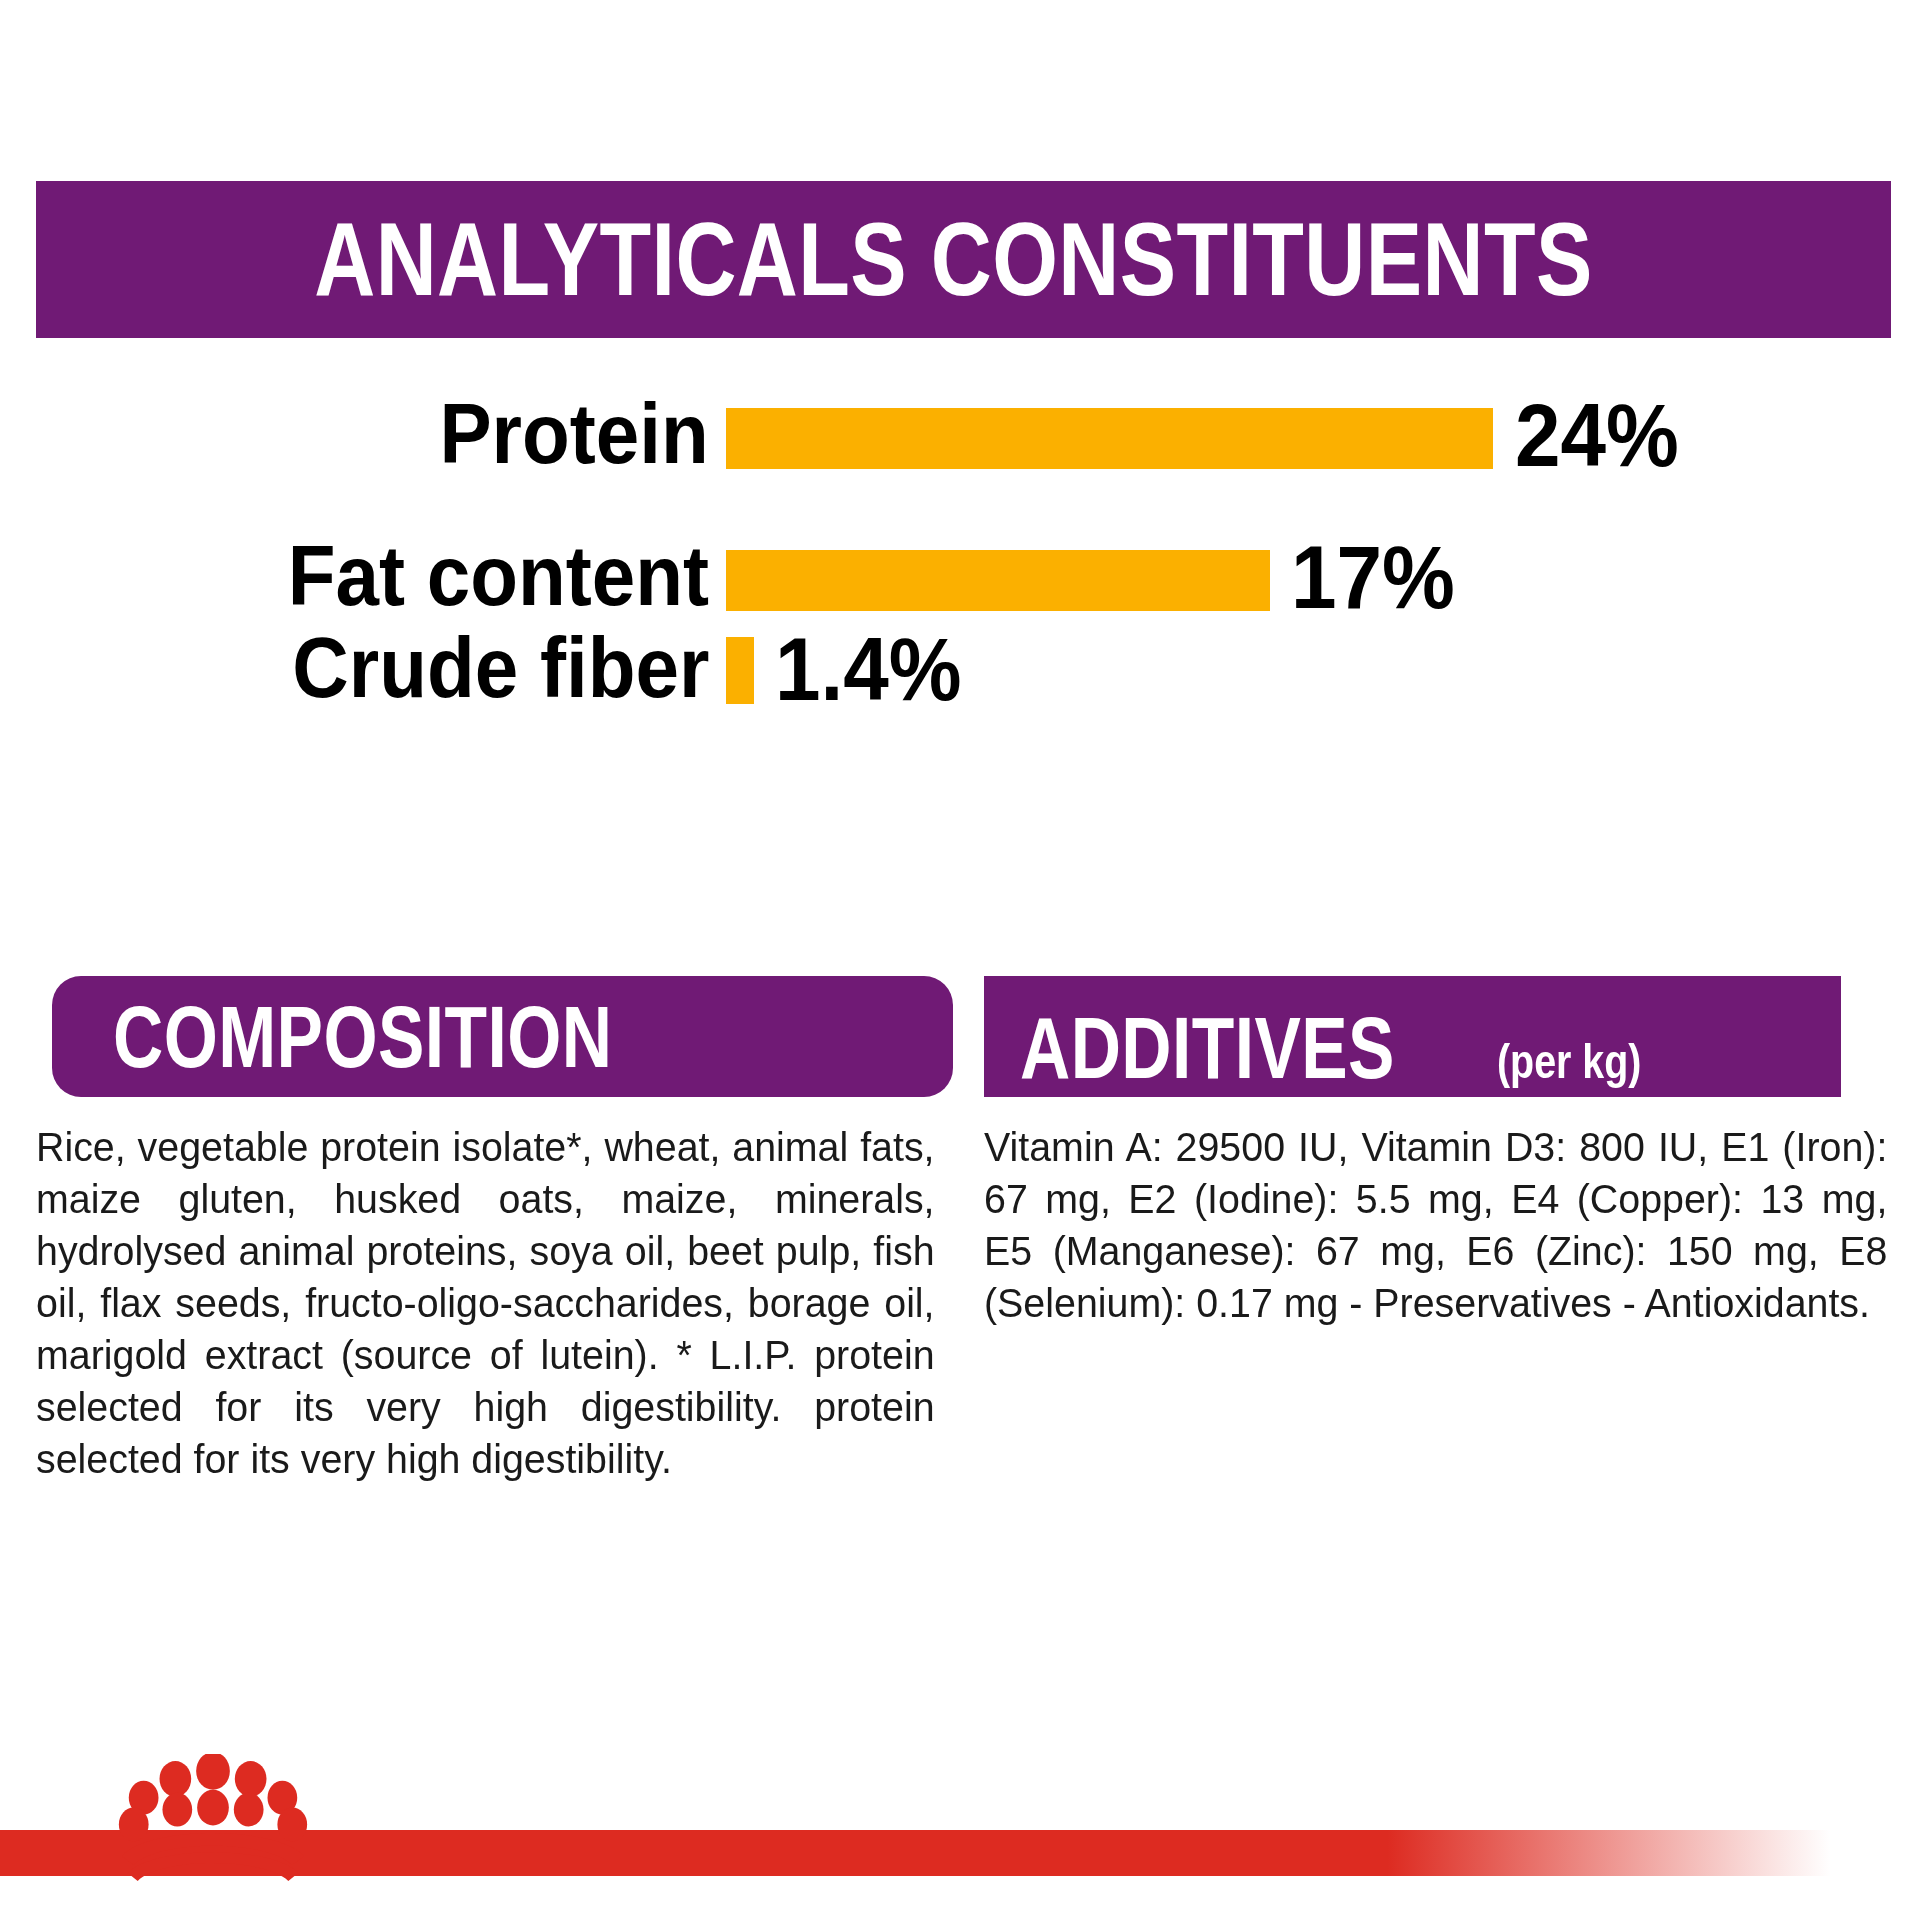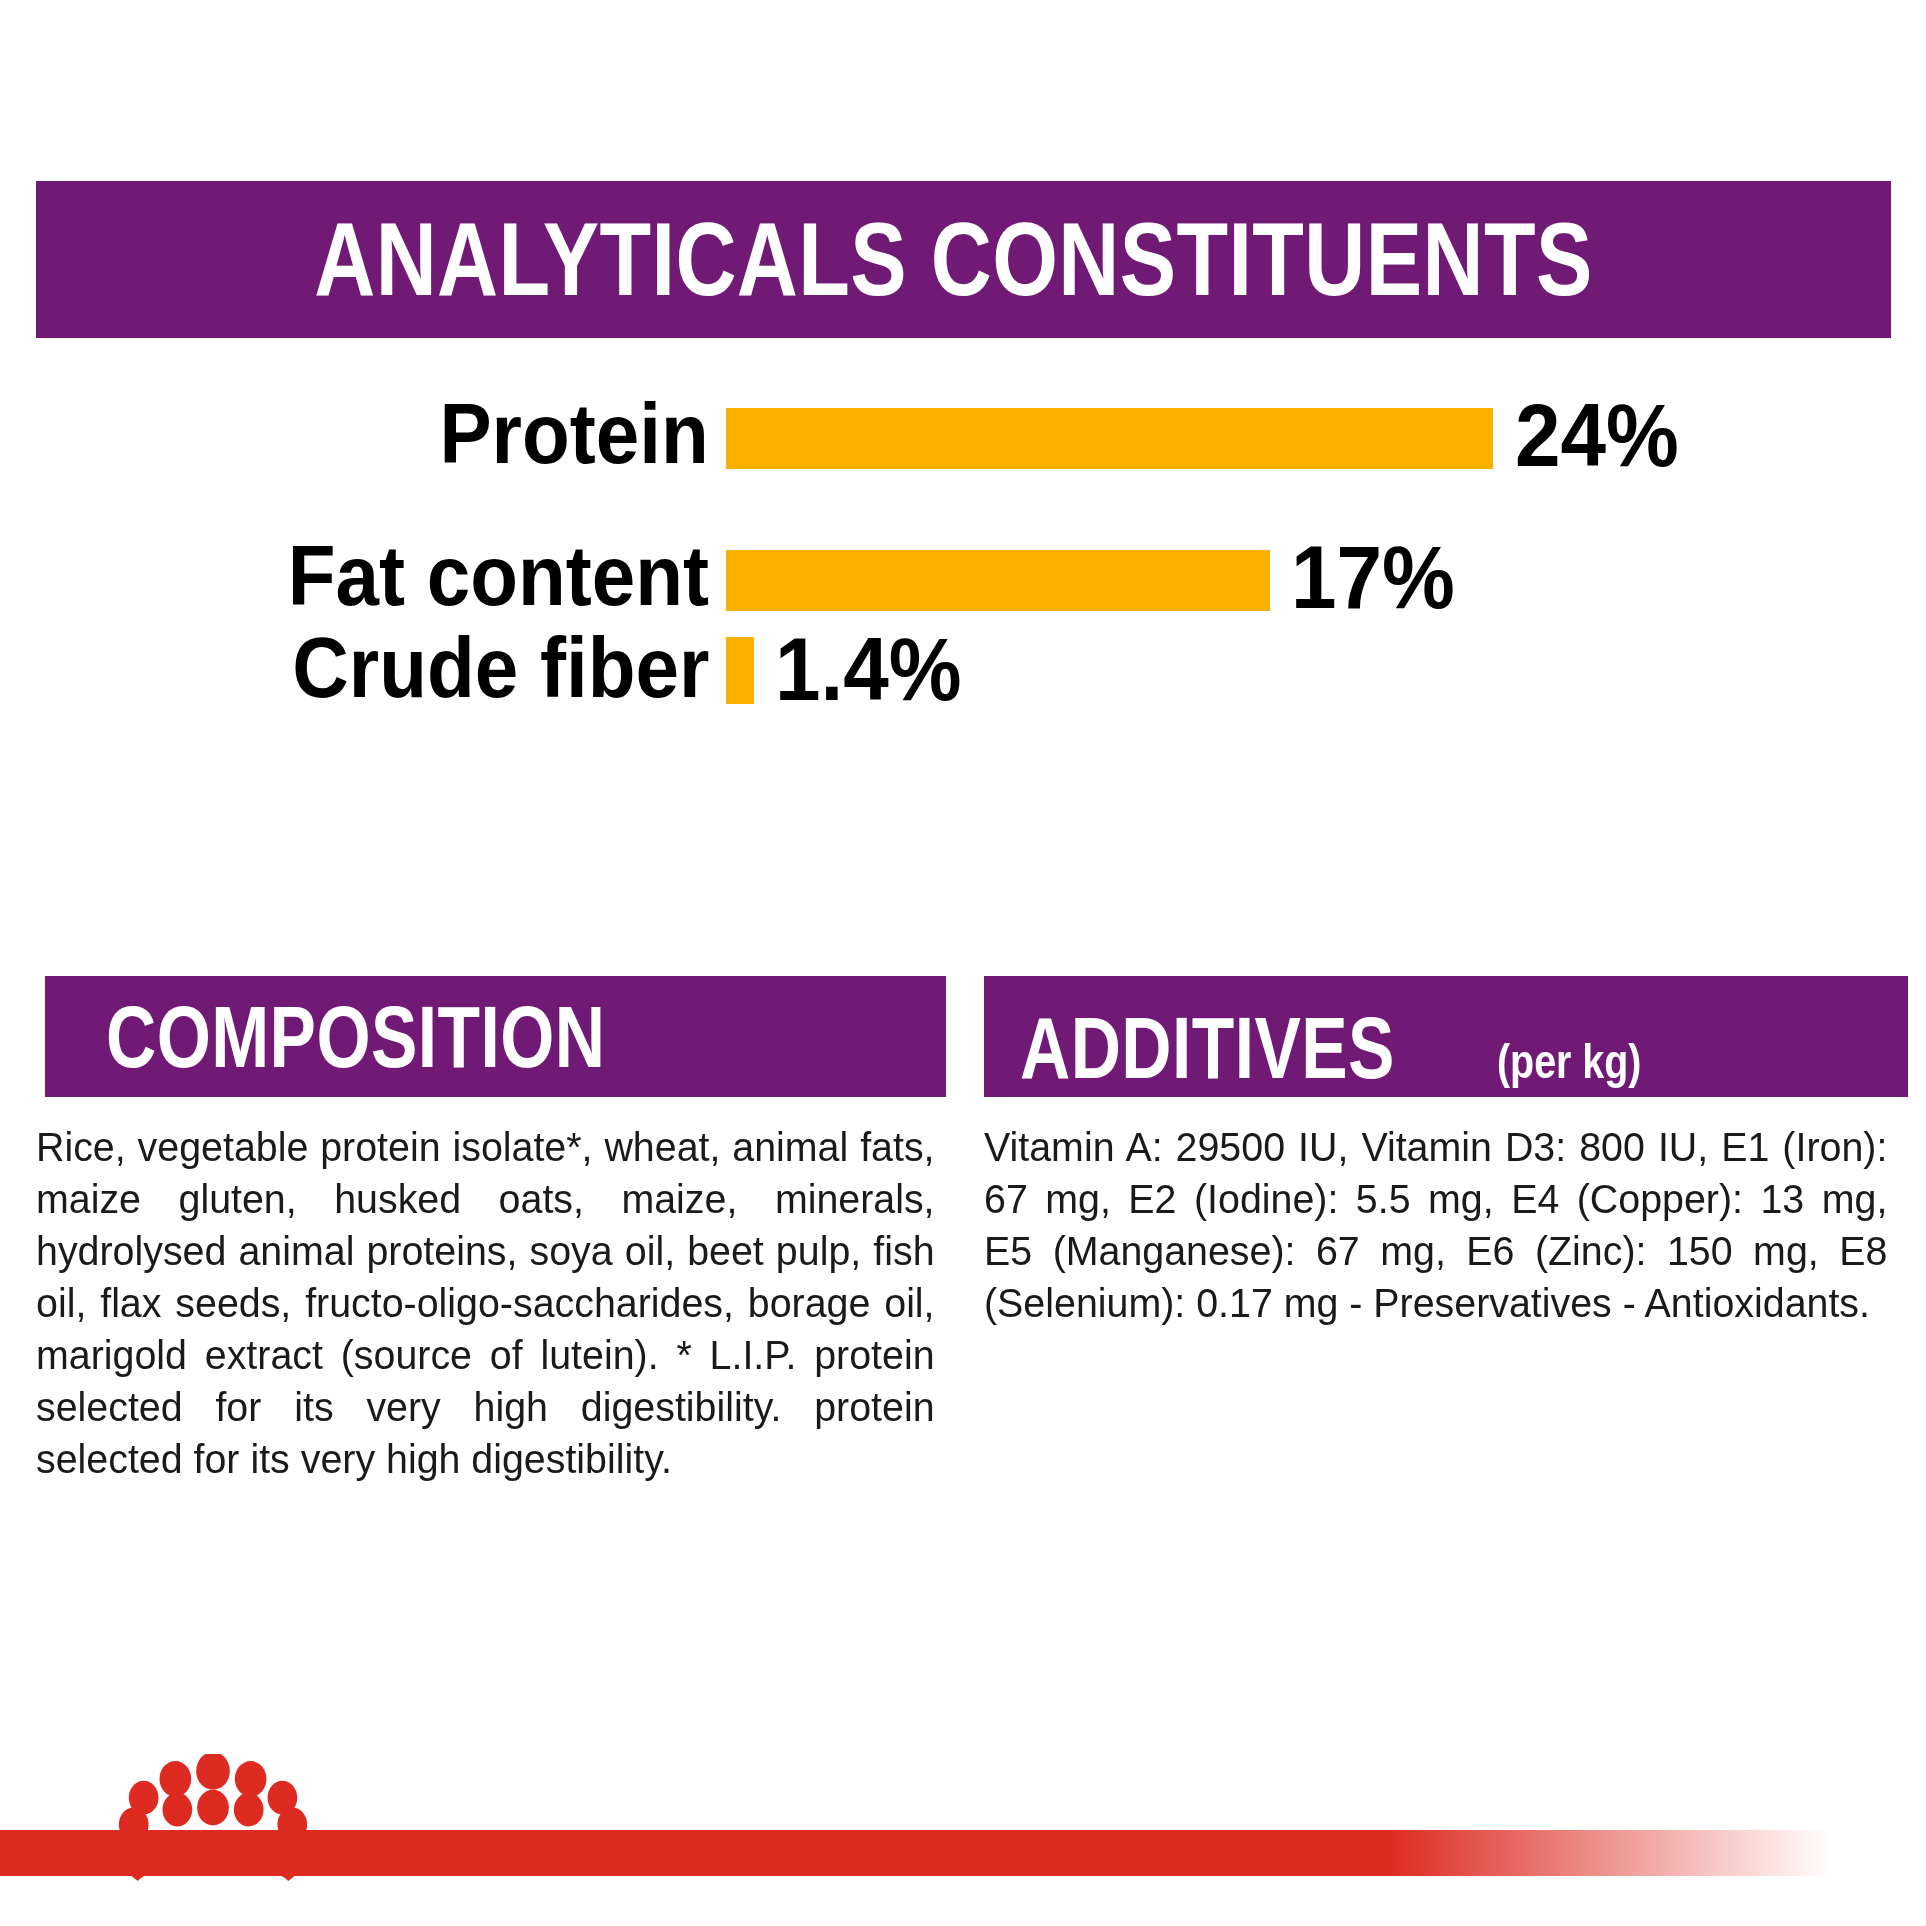--- a/index.html
+++ b/index.html
@@ -41,36 +41,37 @@
   }
   #analyticals-header .bar-title {
     font-size: 103px;
     line-height: 103px;
     transform: scaleX(0.82);
     transform-origin: center center;
     margin-left: -20px;
   }
 
   #composition-header {
-    left: 45px;
+    left: 52px;
     top: 976px;
     width: 901px;
     height: 121px;
     padding-left: 61px;
     box-sizing: border-box;
+    border-radius: 29px;
   }
   #composition-header .bar-title {
     font-size: 87px;
     line-height: 87px;
   }
 
   #additives-header {
     left: 984px;
     top: 976px;
-    width: 924px;
+    width: 857px;
     height: 121px;
     padding-left: 36px;
     box-sizing: border-box;
     align-items: baseline;
   }
   #additives-header .bar-title {
     font-size: 87px;
     line-height: 87px;
     position: relative;
     top: 28px;

